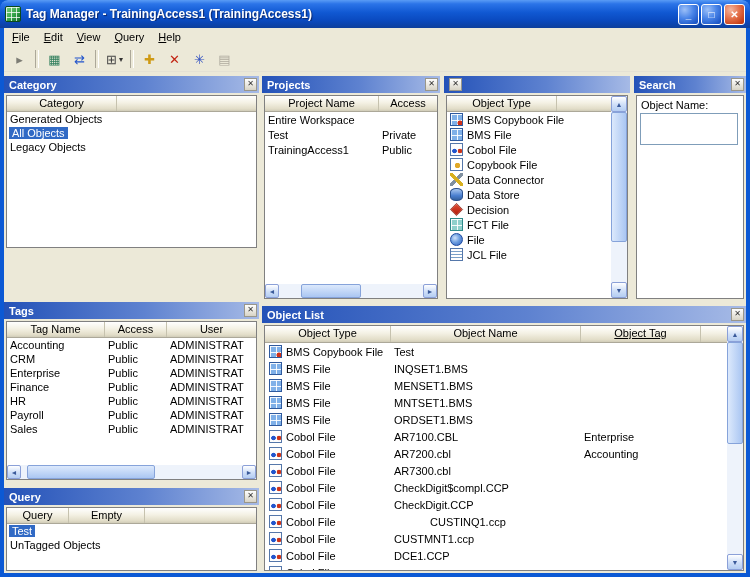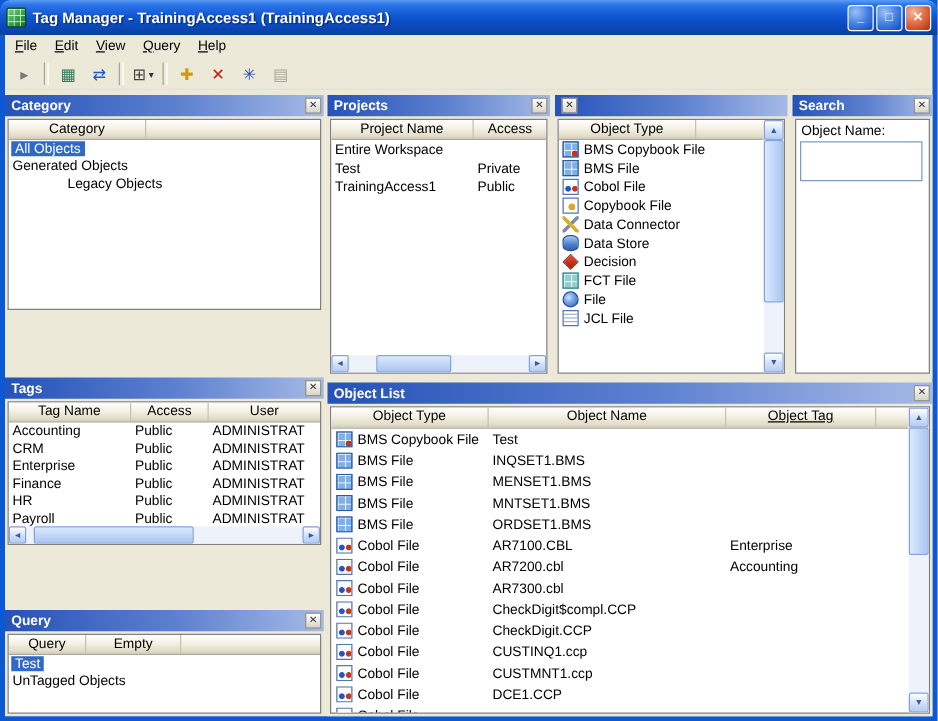--- a/index.html
+++ b/index.html
@@ -151,25 +151,25 @@
   <div class="panel" style="left:0;top:48px;width:255px;height:226px;">
     <div class="ptitle">
       <span class="pt">Category</span>
       <span class="px">✕</span>
     </div>
     <div class="lv" style="left:2px;top:19px;width:251px;height:153px;">
       <div class="hdr">
         <span class="hc" style="width:110px;">Category</span>
         <span class="hc fill"></span>
       </div>
+      <div class="row r14" style="padding-left:3px;">Generated Objects</div>
       <div class="row r14" style="padding-left:2px;">
         <span class="sel">All Objects</span>
       </div>
-      <div class="row r14" style="padding-left:3px;">Generated Objects</div>
-      <div class="row r14" style="padding-left:3px;margin-left:44px;">Legacy Objects</div>
+      <div class="row r14" style="padding-left:3px;">Legacy Objects</div>
     </div>
   </div>
 
   <div class="panel" style="left:258px;top:48px;width:178px;height:226px;">
     <div class="ptitle">
       <span class="pt">Projects</span>
       <span class="px">✕</span>
     </div>
     <div class="lv" style="left:2px;top:19px;width:174px;height:204px;">
       <div class="hdr">
@@ -268,21 +268,21 @@
       <span class="search-label">Object Name:</span>
       <input class="search-input" value="" style="">
     </div>
   </div>
 
   <div class="panel" style="left:0;top:274px;width:255px;height:180px;">
     <div class="ptitle">
       <span class="pt">Tags</span>
       <span class="px">✕</span>
     </div>
-    <div class="lv" style="left:2px;top:19px;width:251px;height:115px;">
+    <div class="lv" style="left:2px;top:19px;width:251px;height:159px;">
       <div class="hdr">
         <span class="hc" style="width:98px;">Tag Name</span>
         <span class="hc" style="width:62px;">Access</span>
         <span class="hc fill">User</span>
       </div>
       <div class="row r14">
         <span class="cell" style="width:98px;">Accounting</span>
         <span class="cell" style="width:62px;">Public</span>
         <span class="cell fill">ADMINISTRAT</span>
       </div>
@@ -435,21 +435,21 @@
               <span>Cobol File</span>
             </span>
           <span class="cell" style="width:190px;">CheckDigit.CCP</span>
           <span class="cell" style="width:120px;"></span>
         </div>
         <div class="row r17">
           <span class="cell" style="width:126px;display:flex;align-items:center;padding-left:4px;">
               <span class="ico i-cobol"></span>
               <span>Cobol File</span>
             </span>
-          <span class="cell" style="width:190px;">CUSTINQ1.ccp</span>
+          <span class="cell" style="width:190px;margin-left:36px;">CUSTINQ1.ccp</span>
           <span class="cell" style="width:120px;"></span>
         </div>
         <div class="row r17">
           <span class="cell" style="width:126px;display:flex;align-items:center;padding-left:4px;">
               <span class="ico i-cobol"></span>
               <span>Cobol File</span>
             </span>
           <span class="cell" style="width:190px;">CUSTMNT1.ccp</span>
           <span class="cell" style="width:120px;"></span>
         </div>

